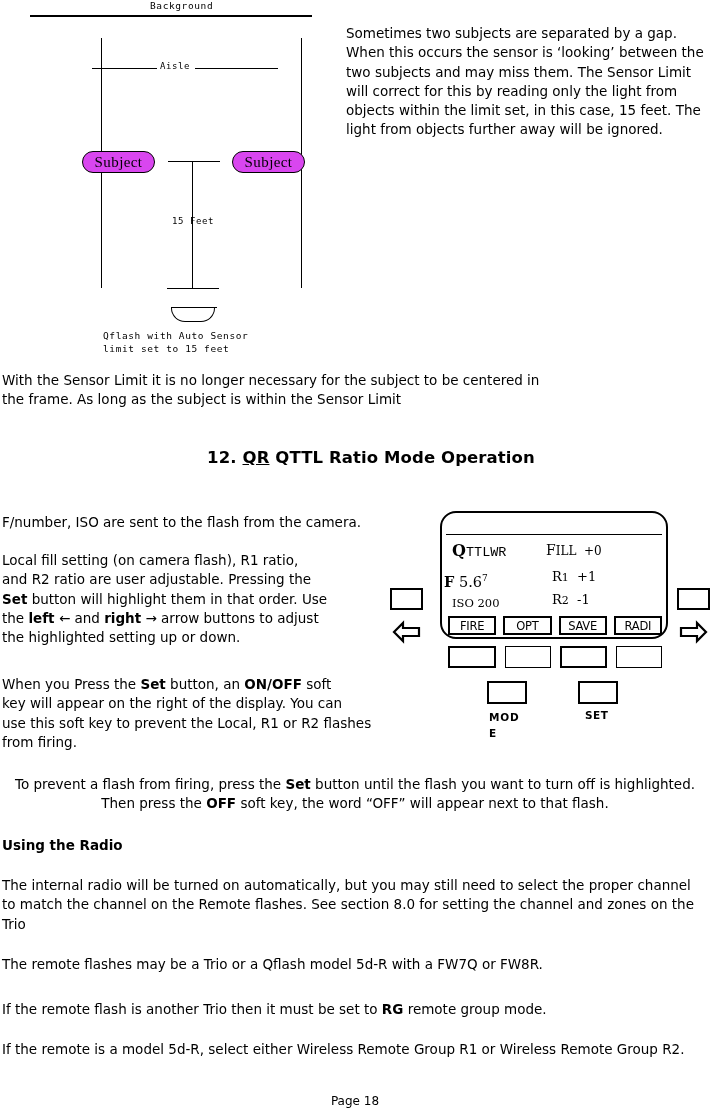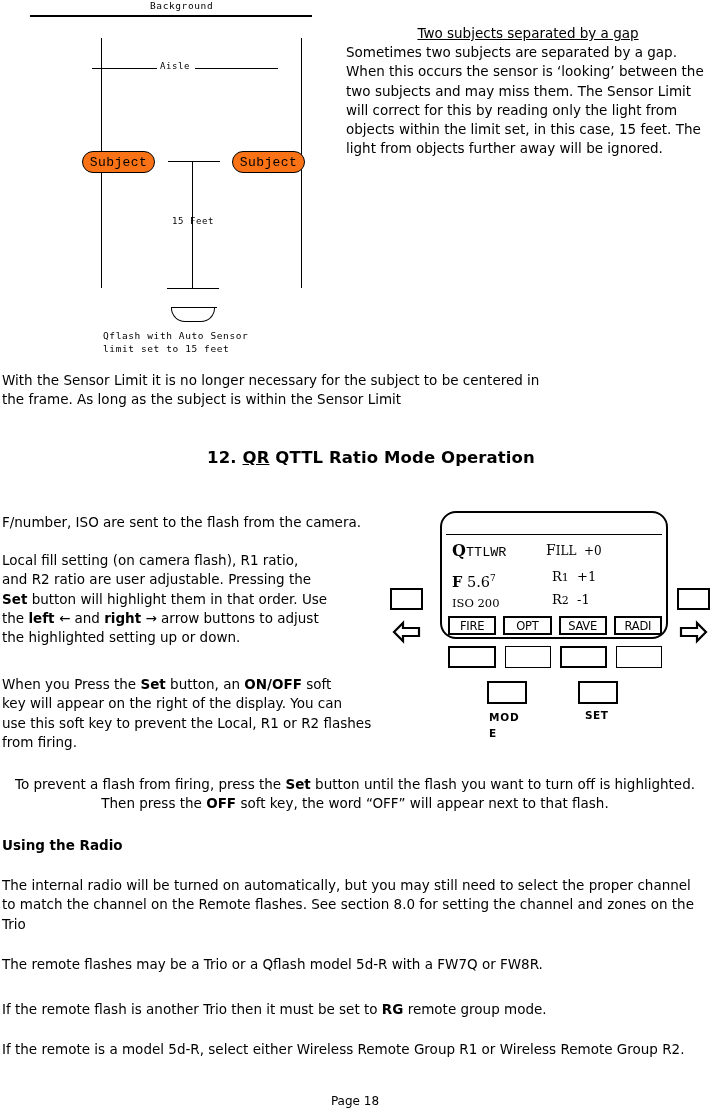--- a/index.html
+++ b/index.html
@@ -80,27 +80,27 @@
   #aisle-label {
     left: 160px;
     top: 61px;
   }
   .subject-oval {
     position: absolute;
     width: 73px;
     height: 22px;
     border: 1.5px solid #000;
     border-radius: 11px / 11px;
-    background: #f97316;
+    background: #d946ef;
     box-sizing: border-box;
     display: flex;
     align-items: center;
     justify-content: center;
-    font-family: Liberation Mono, monospace;
-    font-size: 13px;
+    font-family: Liberation Serif, serif;
+    font-size: 15px;
     letter-spacing: 0.4px;
   }
   #subject-left  { left: 82px;  top: 151px; }
   #subject-right { left: 232px; top: 151px; }
 
   #dim-top {
     position: absolute;
     left: 168px;
     top: 161px;
     width: 52px;
@@ -263,21 +263,21 @@
     white-space: nowrap;
   }
   #lcd-mode {
     left: 12px; top: 30px;
     font-size: 14px;
   }
   #lcd-mode .big { font-weight: bold; font-size: 16px; }
   #lcd-mode .small { font-size: 13.5px; font-family: Liberation Mono, monospace; }
 
   #lcd-fnum {
-    left: 12px; top: 62px;
+    left: 4px; top: 62px;
     font-size: 14.5px;
   }
   #lcd-fnum .fbold { font-weight: bold; }
   #lcd-fnum sup { font-size: 9px; vertical-align: super; }
 
   #lcd-iso {
     left: 12px; top: 85px;
     font-size: 11.5px;
   }
   #lcd-fill {
@@ -439,21 +439,20 @@
   <div id="dim-bottom"></div>
   <div class="dg-label" id="dim-label">15 Feet</div>
 
   <div id="flash-top"></div>
   <div id="flash-shape"></div>
   <div class="dg-label" id="flash-cap1">Qflash with Auto Sensor</div>
   <div class="dg-label" id="flash-cap2">limit set to 15 feet</div>
 </div>
 
 <div id="gap-block">
-  <div id="gap-title">Two subjects separated by a gap</div>
   <div id="gap-body">Sometimes two subjects are separated by a gap.  When this occurs the sensor is ‘looking’ between the two subjects and may miss them.  The Sensor Limit will correct for this by reading only the light from objects within the limit set, in this case, 15 feet.  The light from objects further away will be ignored.</div>
 </div>
 
 <div id="mid-para">With the Sensor Limit it is no longer necessary for the subject to be centered in the frame.  As long as the subject is within the Sensor Limit</div>
 
 <div id="section-heading">
   <span>12.</span>
   <span class="ul">QR</span>
   <span>QTTL Ratio Mode Operation</span>
 </div>

